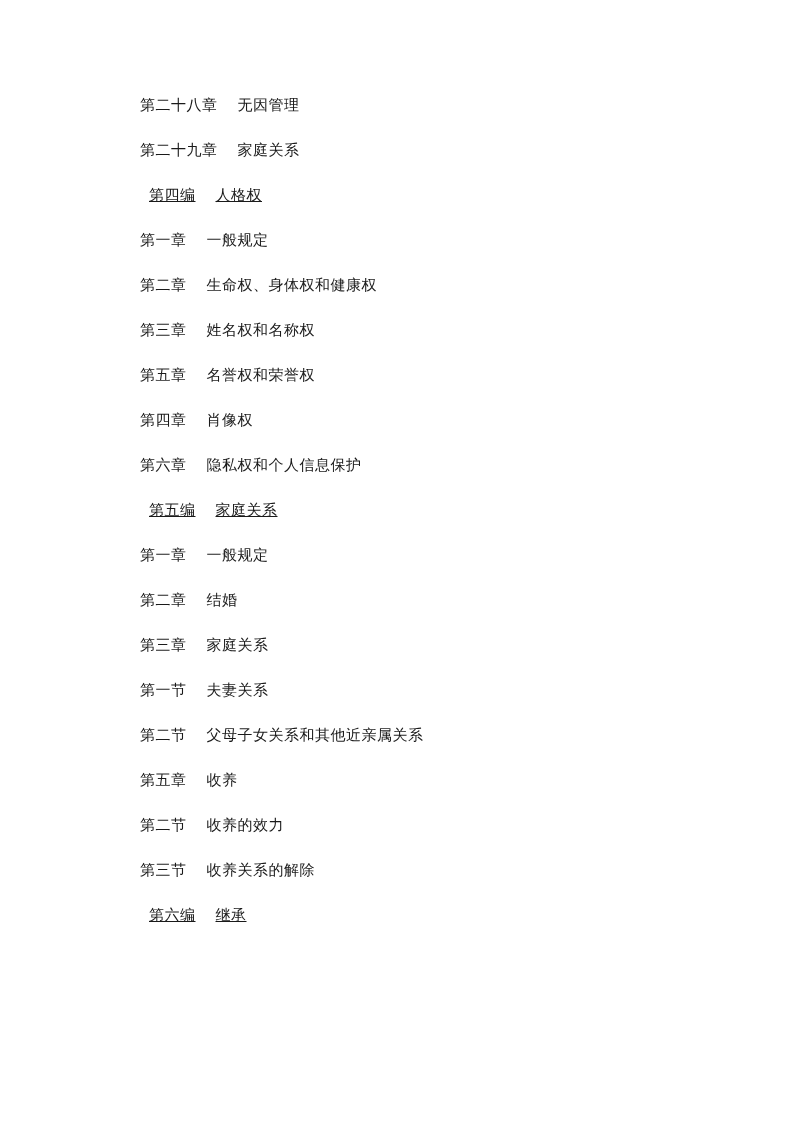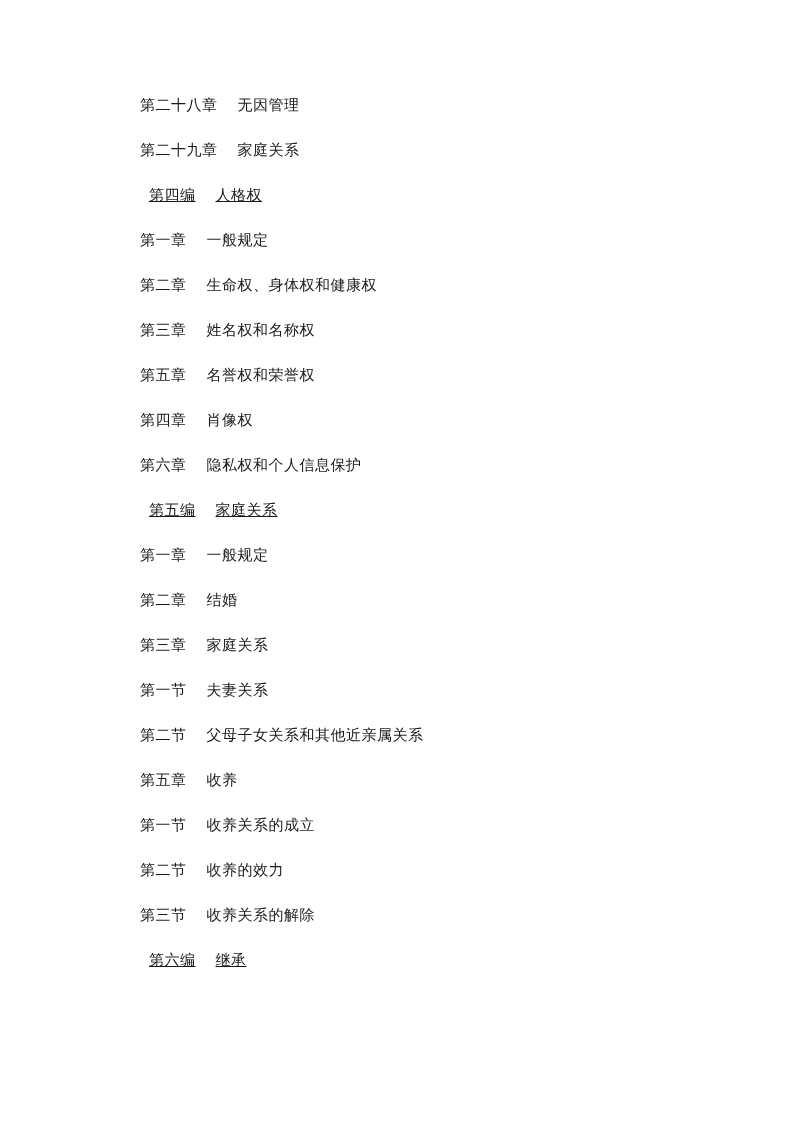--- a/index.html
+++ b/index.html
@@ -69,18 +69,17 @@
       <div class="toc-entry indent-0"><span class="label">第五章</span><span class="gap-md"></span><span class="title">名誉权和荣誉权</span></div>
       <div class="toc-entry indent-0"><span class="label">第四章</span><span class="gap-md"></span><span class="title">肖像权</span></div>
       <div class="toc-entry indent-0"><span class="label">第六章</span><span class="gap-md"></span><span class="title">隐私权和个人信息保护</span></div>
       <div class="toc-entry indent-1"><span class="label">第五编</span><span class="gap-md"></span><span class="title">家庭关系</span></div>
       <div class="toc-entry indent-0"><span class="label">第一章</span><span class="gap-md"></span><span class="title">一般规定</span></div>
       <div class="toc-entry indent-0"><span class="label">第二章</span><span class="gap-md"></span><span class="title">结婚</span></div>
       <div class="toc-entry indent-0"><span class="label">第三章</span><span class="gap-md"></span><span class="title">家庭关系</span></div>
       <div class="toc-entry indent-0"><span class="label">第一节</span><span class="gap-md"></span><span class="title">夫妻关系</span></div>
       <div class="toc-entry indent-0"><span class="label">第二节</span><span class="gap-md"></span><span class="title">父母子女关系和其他近亲属关系</span></div>
       <div class="toc-entry indent-0"><span class="label">第五章</span><span class="gap-md"></span><span class="title">收养</span></div>
-      <div class="toc-entry indent-0"><span class="label">第一节</span><span class="gap-md"></span><span class="title">收养关系的成立</span></div>
       <div class="toc-entry indent-0"><span class="label">第二节</span><span class="gap-md"></span><span class="title">收养的效力</span></div>
       <div class="toc-entry indent-0"><span class="label">第三节</span><span class="gap-md"></span><span class="title">收养关系的解除</span></div>
       <div class="toc-entry indent-1"><span class="label">第六编</span><span class="gap-md"></span><span class="title">继承</span></div>
     </div>
 </div>
 
 </body></html>

